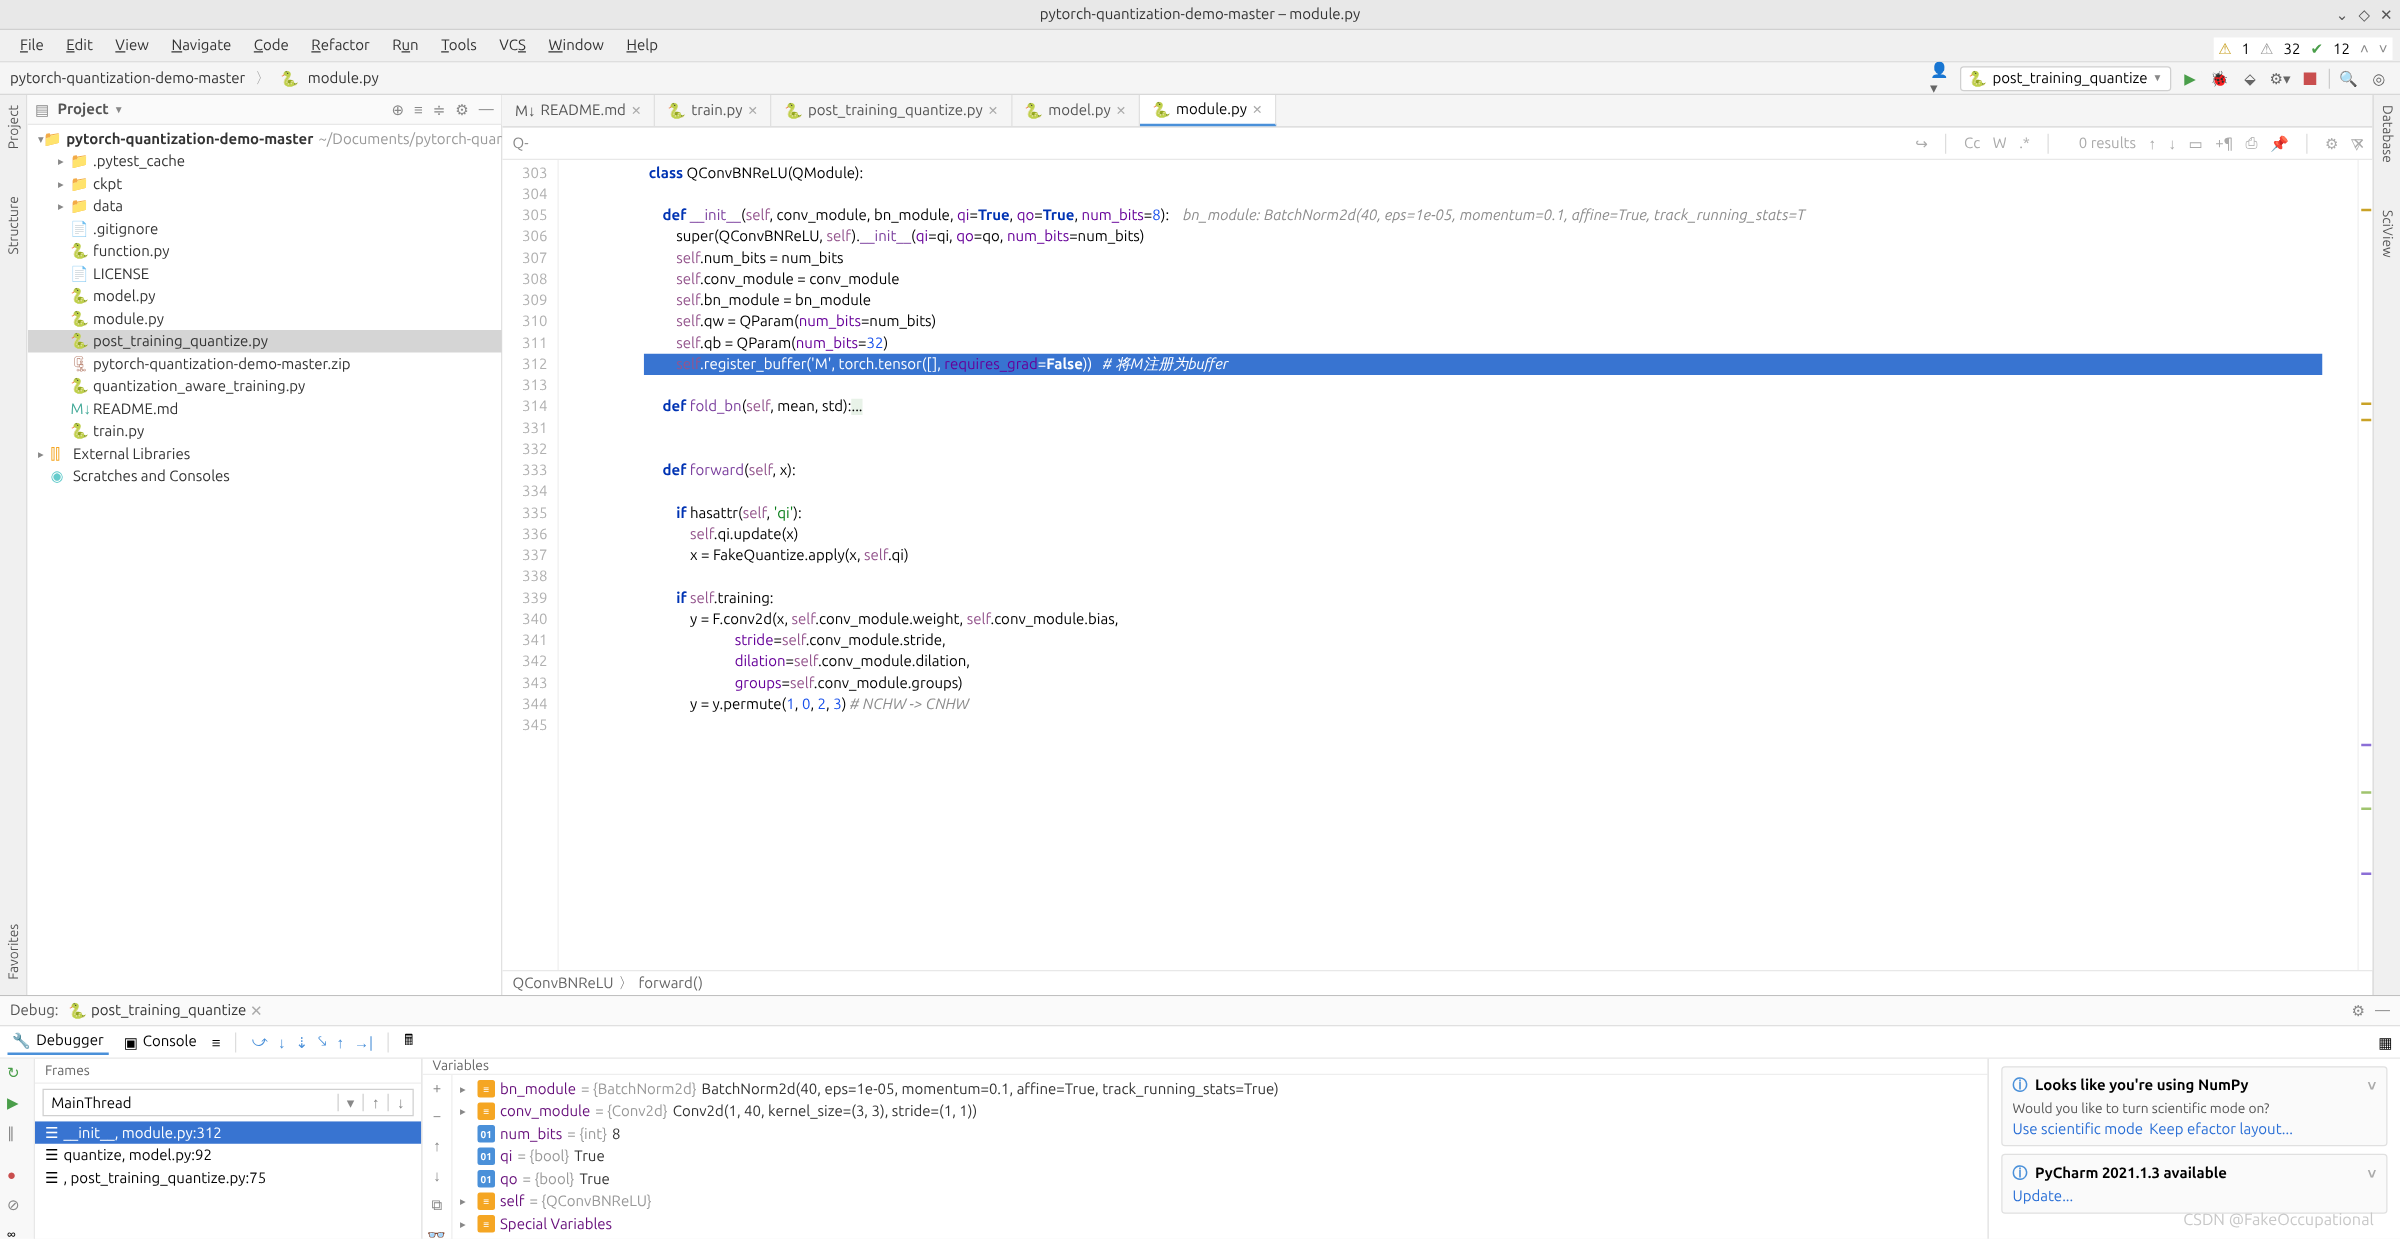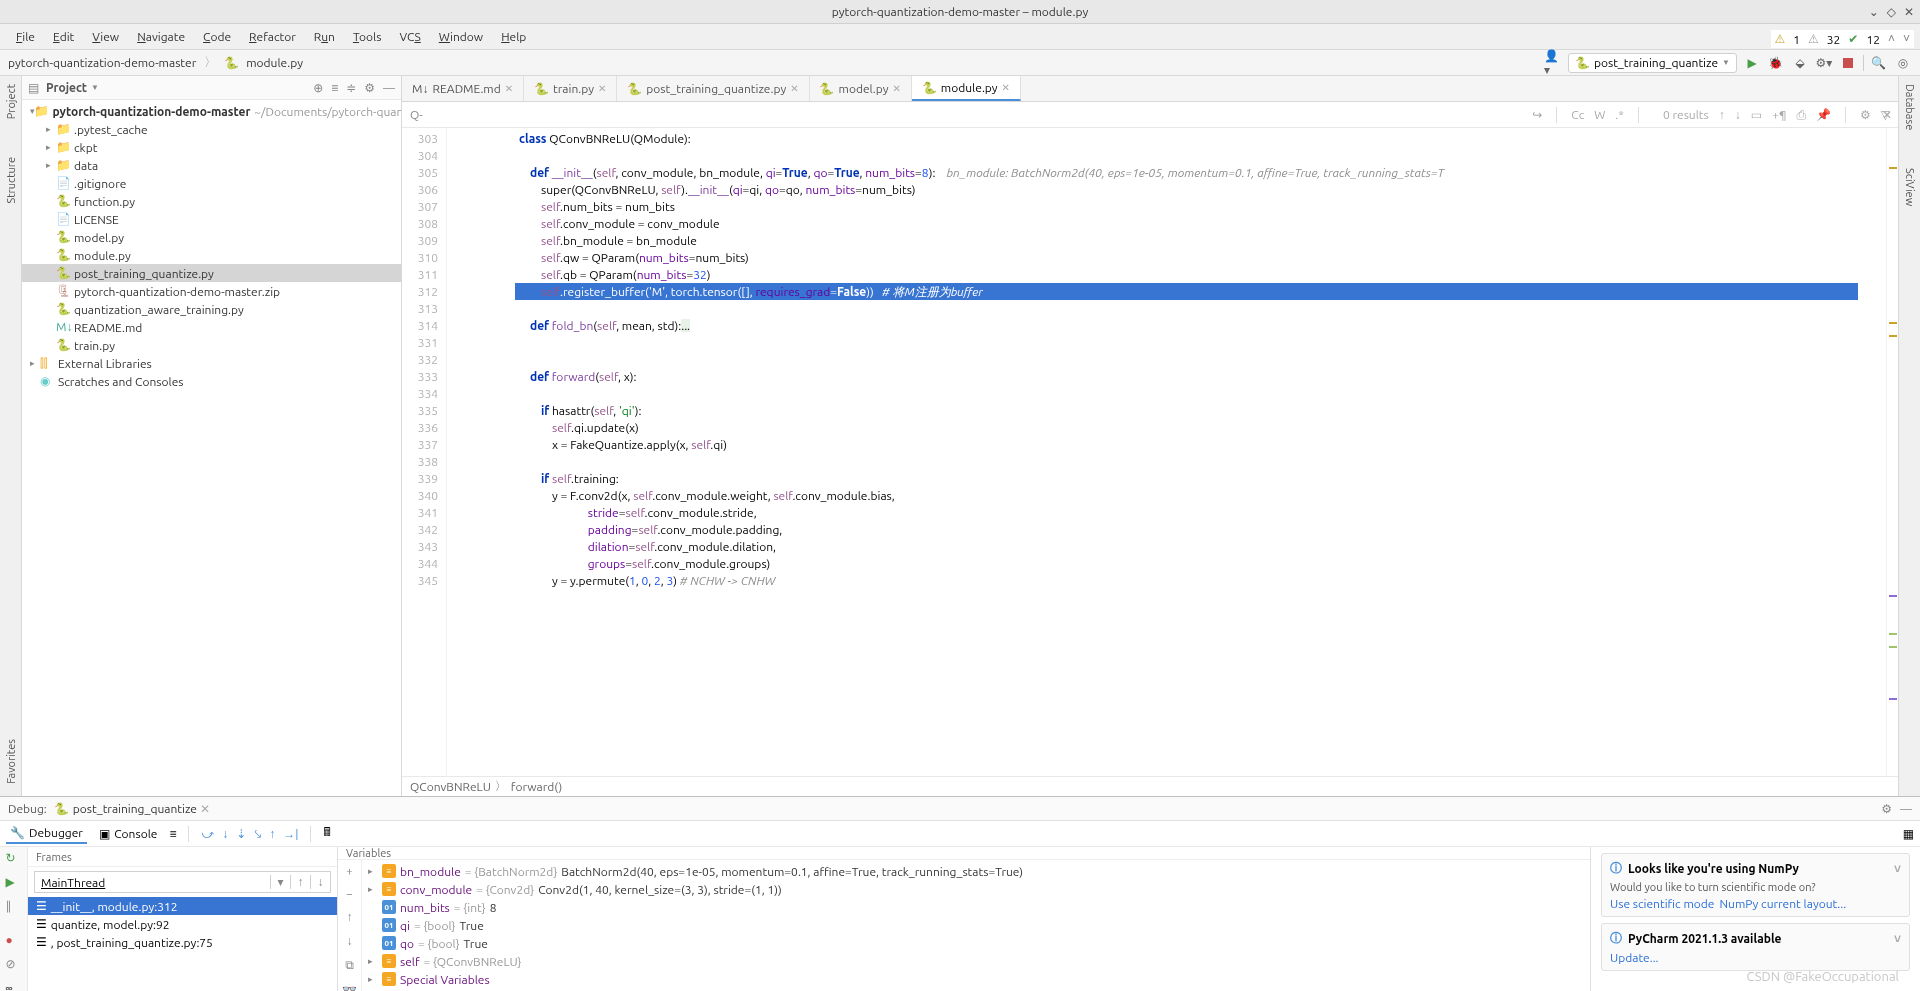--- a/index.html
+++ b/index.html
@@ -78,21 +78,21 @@
 .debug-title { color: #555; }
 .debug-conf { margin-left: 8px; color: #333; display: flex; align-items: center; gap: 3px; }
 .debug-header-icons { margin-left: auto; display: flex; gap: 8px; color: #888; }
 .debug-toolbar { height: 26px; display: flex; align-items: center; padding: 0 6px; gap: 8px; border-bottom: 1px solid #e8e8e8; }
 .debug-body { flex: 1; display: flex; min-height: 0; }
 .debug-left-gutter { width: 28px; background: #f8f8f8; border-right: 1px solid #e8e8e8; display: flex; flex-direction: column; align-items: center; padding-top: 4px; gap: 10px; }
 .dbg-btn { width: 16px; height: 16px; cursor: pointer; }
 .frames-panel { width: 310px; border-right: 1px solid #e0e0e0; display: flex; flex-direction: column; }
 .frames-header { height: 20px; padding: 0 8px; display: flex; align-items: center; color: #666; font-size: 11px; border-bottom: 1px solid #eee; }
 .thread-select { margin: 4px 6px; display: flex; align-items: center; border: 1px solid #d0d0d0; height: 22px; }
-.thread-select-text { flex: 1; padding: 0 6px; text-decoration: underline; }
+.thread-select-text { flex: 1; padding: 0 6px; }
 .thread-btns { display: flex; }
 .thread-btn { width: 20px; text-align: center; border-left: 1px solid #d0d0d0; cursor: pointer; color: #888; }
 .frame-list { flex: 1; overflow: auto; }
 .frame-row { height: 18px; display: flex; align-items: center; padding: 0 8px; gap: 4px; cursor: pointer; }
 .frame-row.sel { background: #3874d1; color: #fff; }
 .vars-panel { flex: 1; display: flex; flex-direction: column; min-width: 0; }
 .vars-header { height: 20px; padding: 0 8px; display: flex; align-items: center; color: #666; font-size: 11px; border-bottom: 1px solid #eee; text-align: right; }
 .vars-body { flex: 1; display: flex; }
 .vars-gutter { width: 24px; border-right: 1px solid #eee; display: flex; flex-direction: column; align-items: center; padding-top: 4px; gap: 10px; color: #888; }
 .vars-list { flex: 1; overflow: auto; padding: 2px 0; }
@@ -394,21 +394,20 @@
           <div class="code-line"></div>
           <div class="code-line">    <span class="kw">def</span> <span class="fn">forward</span>(<span class="self-kw">self</span>, x):</div>
           <div class="code-line"></div>
           <div class="code-line">        <span class="kw">if</span> <span class="bn">hasattr</span>(<span class="self-kw">self</span>, <span class="str">'qi'</span>):</div>
           <div class="code-line">            <span class="self-kw">self</span>.qi.update(x)</div>
           <div class="code-line">            x = FakeQuantize.apply(x, <span class="self-kw">self</span>.qi)</div>
           <div class="code-line"></div>
           <div class="code-line">        <span class="kw">if</span> <span class="self-kw">self</span>.training:</div>
           <div class="code-line">            y = F.conv2d(x, <span class="self-kw">self</span>.conv_module.weight, <span class="self-kw">self</span>.conv_module.bias,</div>
           <div class="code-line">                         <span class="param">stride</span>=<span class="self-kw">self</span>.conv_module.stride,</div>
-          <div class="code-line">                         <span class="param">padding</span>=<span class="self-kw">self</span>.conv_module.padding,</div>
           <div class="code-line">                         <span class="param">dilation</span>=<span class="self-kw">self</span>.conv_module.dilation,</div>
           <div class="code-line">                         <span class="param">groups</span>=<span class="self-kw">self</span>.conv_module.groups)</div>
           <div class="code-line">            y = y.permute(<span class="n">1</span>, <span class="n">0</span>, <span class="n">2</span>, <span class="n">3</span>) <span class="c"># NCHW -&gt; CNHW</span></div>
         </div>
       <div class="error-stripe">
         <div class="stripe-mark" style="top:6%;background:#c9a227"></div>
         <div class="stripe-mark" style="top:30%;background:#c9a227"></div>
         <div class="stripe-mark" style="top:32%;background:#c9a227"></div>
         <div class="stripe-mark" style="top:72%;background:#8c6fd6"></div>
         <div class="stripe-mark" style="top:78%;background:#a0c46e"></div>
@@ -556,21 +555,21 @@
       </div>
     </div>
     <div class="notifications" id="notifs">
         <div class="notif">
           <div class="notif-title">
             <span class="notif-info-ic">ⓘ</span>
             <span>Looks like you're using NumPy</span>
             <span style="margin-left:auto;color:#aaa">˅</span>
           </div>
           <div class="notif-body">Would you like to turn scientific mode on?</div>
-          <div class="notif-body" style="margin-top:4px"><span class="notif-link">Use scientific mode</span>&nbsp;&nbsp;<span class="notif-link">NumPy current layout...</span></div>
+          <div class="notif-body" style="margin-top:4px"><span class="notif-link">Use scientific mode</span>&nbsp;&nbsp;<span class="notif-link">Keep efactor layout...</span></div>
         </div>
         <div class="notif">
           <div class="notif-title">
             <span class="notif-info-ic">ⓘ</span>
             <span>PyCharm 2021.1.3 available</span>
             <span style="margin-left:auto;color:#aaa">˅</span>
           </div>
           <div class="notif-body"></div>
           <div class="notif-body" style="margin-top:4px"><span class="notif-link">Update...</span></div>
         </div>

